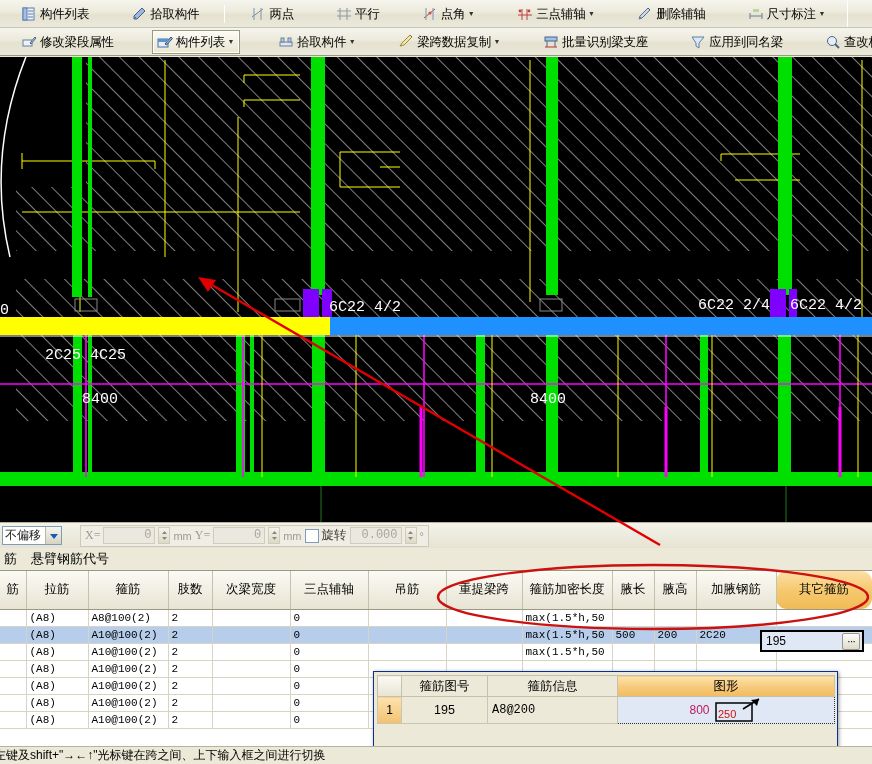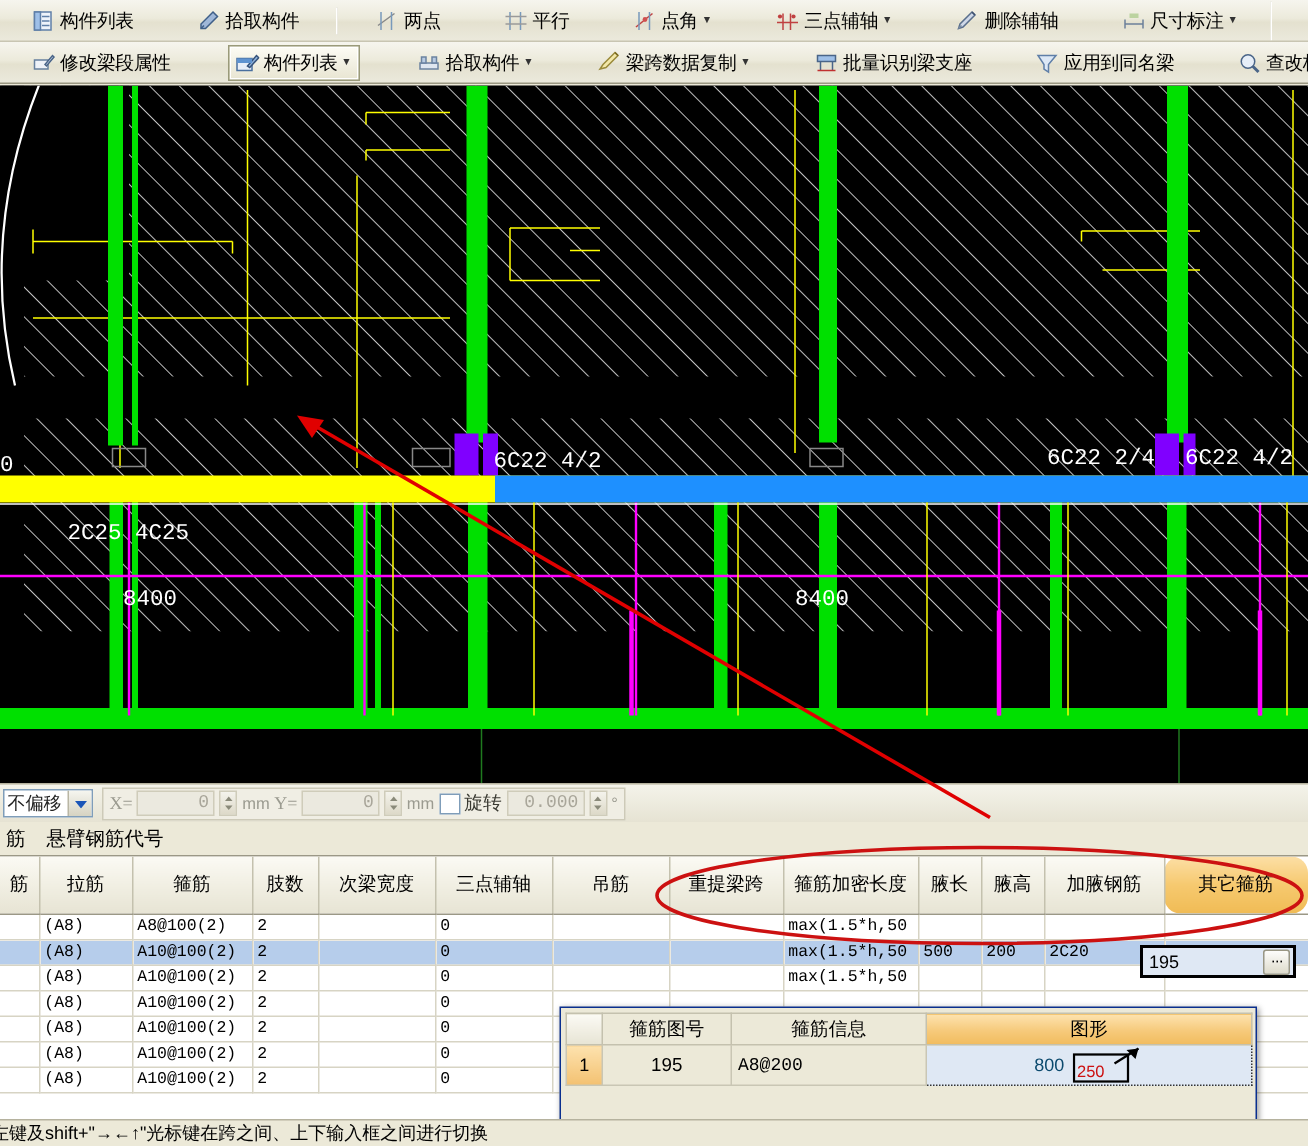--- a/index.html
+++ b/index.html
@@ -48,21 +48,21 @@
 
   
   #offsetbar {
     position:absolute; left:0; top:522px; width:872px; height:26px;
     background: linear-gradient(to bottom,#f4f3ea,#e6e3d3);
     border-top:1px solid #b5b29e;
     display:flex; align-items:center; padding-left:2px;
   }
   .ob-combo {
     display:flex; align-items:center; height:19px; border:1px solid #7f9db9;
-    background:#fff; margin-right:6px; width:60px; overflow:hidden;
+    background:#fff; margin-right:18px; width:60px; overflow:hidden;
   }
   .ob-combo .txt { flex:1; padding-left:2px; font-size:12px; color:#222; overflow:hidden;}
   .ob-combo .btn {
     width:16px; height:17px; background:linear-gradient(to bottom,#f6f6f0,#d6d3c2);
     border-left:1px solid #b9b6a4; display:flex; align-items:center; justify-content:center;
   }
   .ob-group { display:flex; align-items:center; height:22px; border:1px solid #cdcab8;
     background:#f0eee4; padding:0 4px; gap:3px; }
   .ob-lbl { color:#9b9b90; font-size:12px; font-family:"Liberation Serif", serif; }
   .ob-num {
@@ -156,21 +156,21 @@
     height:26px; border:1px solid #c9c6b4; font-size:12px; padding:0 4px;
     font-family:"Liberation Mono","DejaVu Sans Mono",monospace;
   }
   table.d td.idx {
     background: linear-gradient(to bottom,#fde2ae,#f3c171); text-align:center;
     font-family:"Liberation Sans",sans-serif;
   }
   table.d td.cen { text-align:center; font-family:"Liberation Sans",sans-serif; font-size:12.5px;}
   table.d td.gfx { background:#dfe8f4; border:1px dotted #333; padding:0; }
   .gfx-inner { display:flex; align-items:center; justify-content:center; gap:5px; height:100%; }
-  .gfx-num { font-size:12px; font-family:"Liberation Sans",sans-serif; color:#0c4a6e; }
+  .gfx-num { font-size:12px; font-family:"Liberation Sans",sans-serif; color:#be185d; }
 
   
   #hintbar {
     position:absolute; left:0; top:746px; width:872px; height:18px;
     background:#ece9d8; border-top:1px solid #b5b29e;
     font-size:12px; color:#000; white-space:nowrap; overflow:hidden;
     display:flex; align-items:center;
   }
   #hintbar .h { margin-left:-6px; }
 </style>

